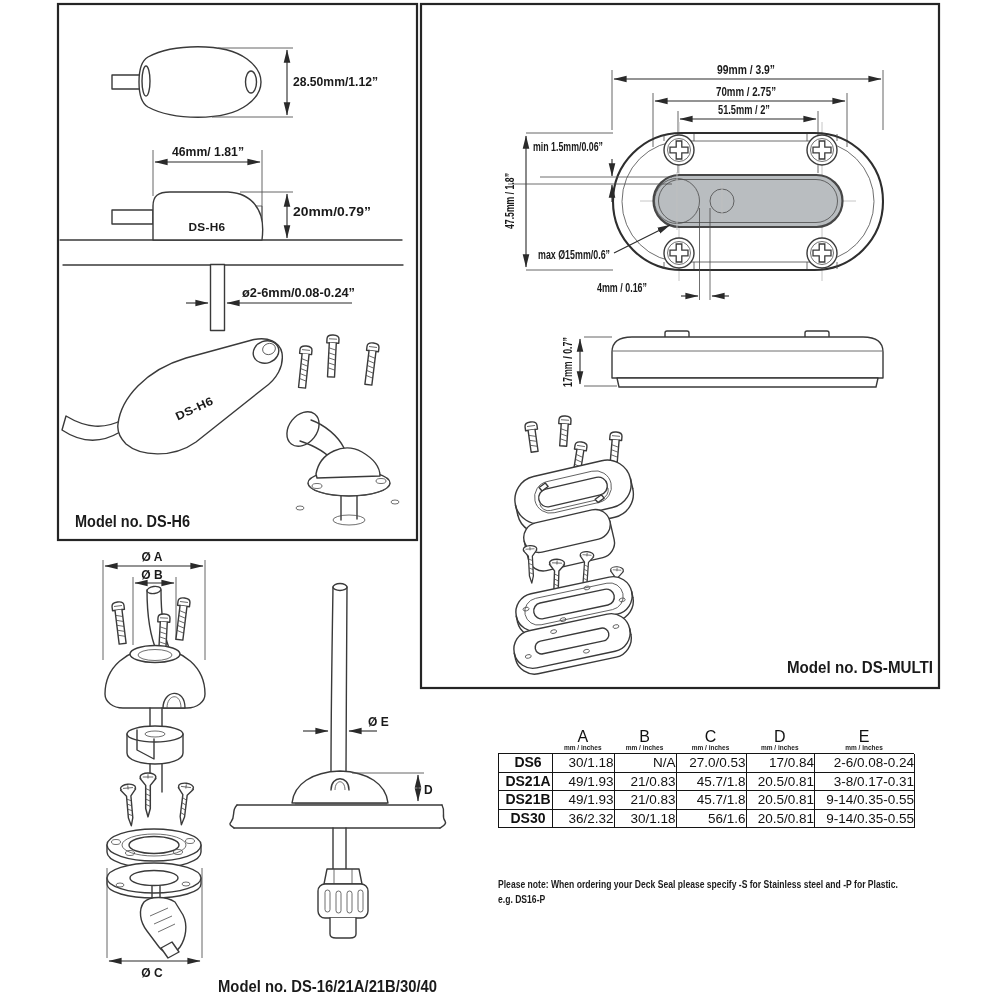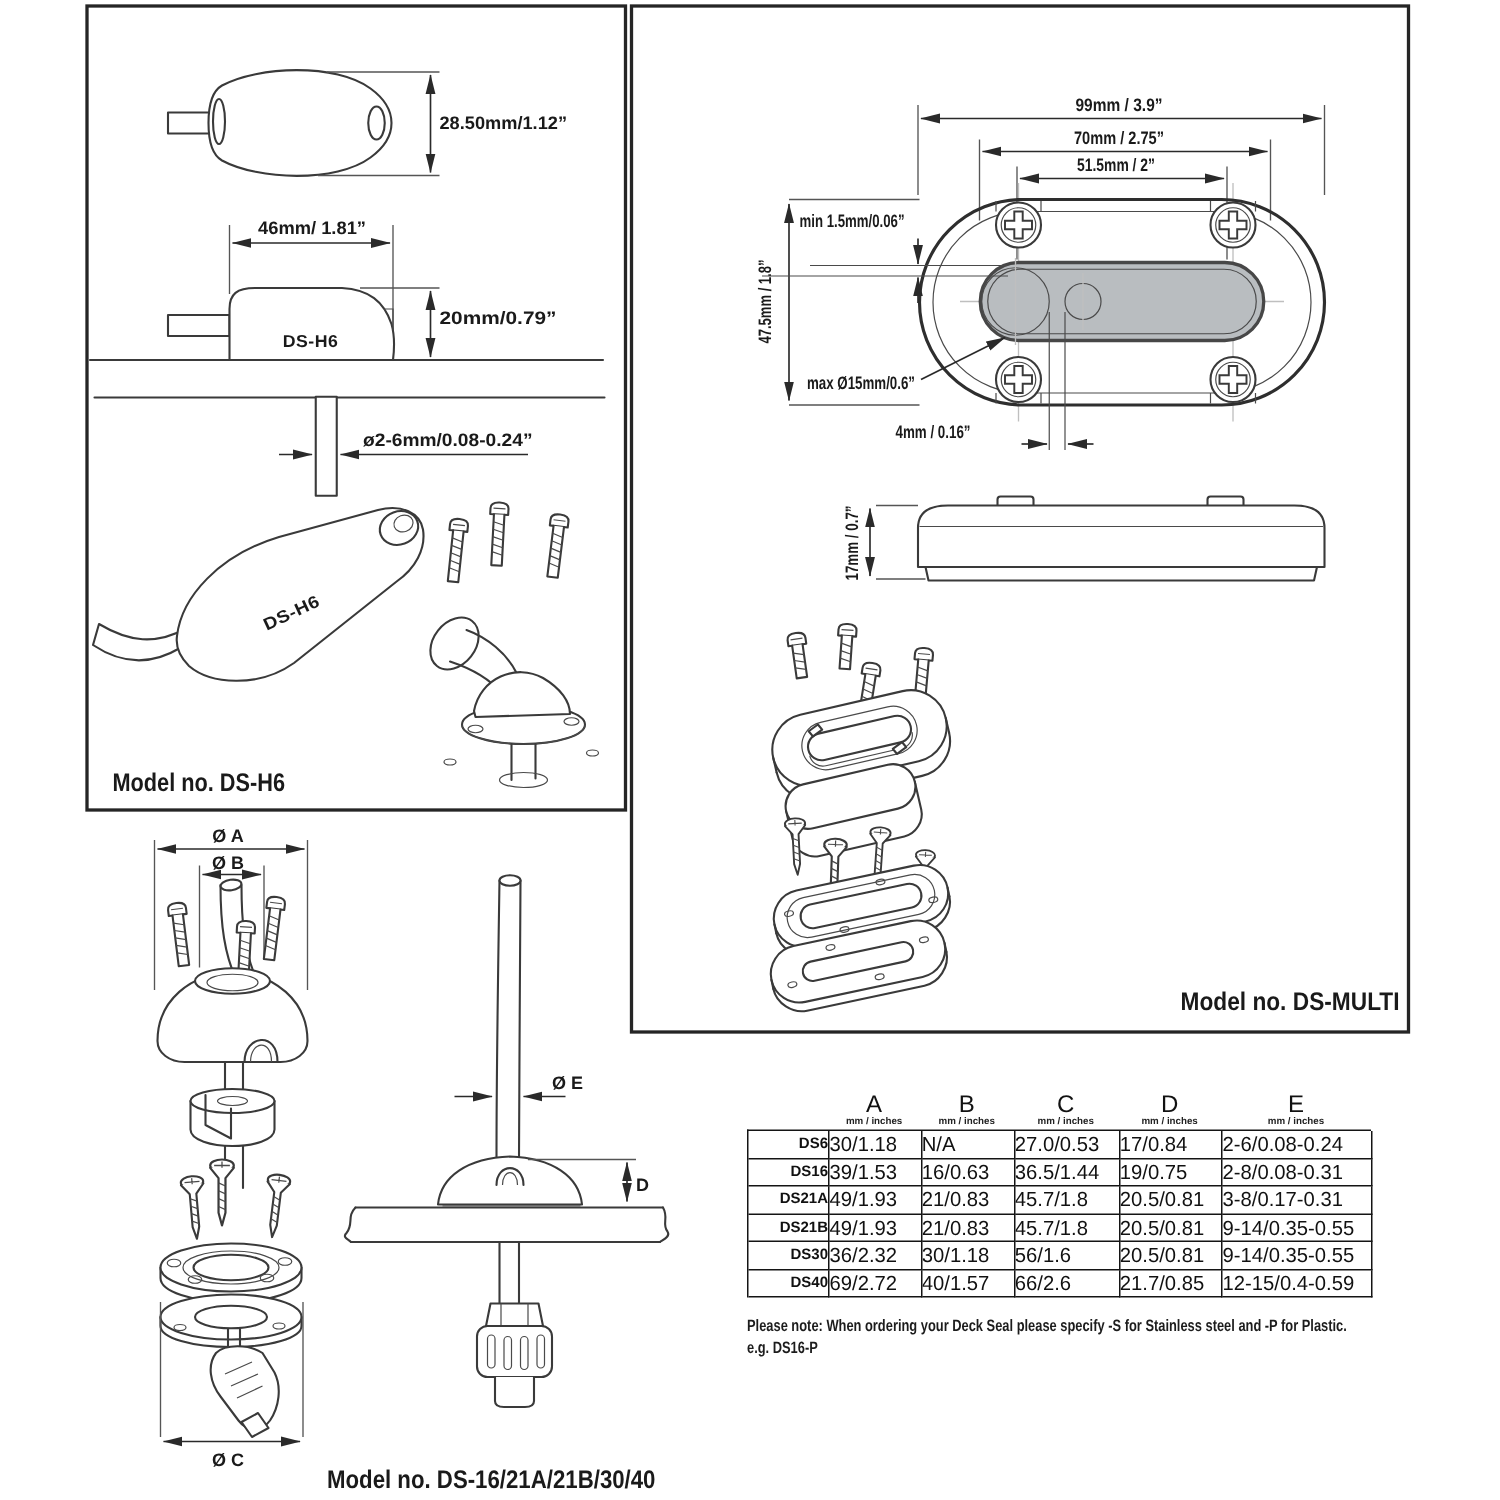--- a/index.html
+++ b/index.html
@@ -22,23 +22,23 @@
   .cap {font-size:17px;font-weight:bold;}
   .dev {font-size:11.5px;font-weight:bold;letter-spacing:.3px;}
   
   .dtable{position:absolute;left:498px;top:729px;width:416px;}
   .hrow,.brow{display:grid;grid-template-columns:54px 61.5px 62px 70px 68.5px 100px;}
   .hcell{text-align:center;height:24px;}
   .hletter{font-size:16px;line-height:15px;color:#111;}
   .hunit{font-size:6.5px;line-height:7px;color:#222;font-weight:bold;}
   .tbody{border-top:1.8px solid #141414;border-left:1.8px solid #141414;}
   .cell{border-right:1.8px solid #141414;border-bottom:1.8px solid #141414;
-        height:17.5px;line-height:17.5px;font-size:13.5px;text-align:left;color:#111;
+        height:17.5px;line-height:17.5px;font-size:13.5px;text-align:right;color:#111;
         white-space:nowrap;overflow:hidden;}
-  .mcell{font-weight:bold;text-align:right;padding-left:5px;font-size:10px;}
+  .mcell{font-weight:bold;text-align:center;padding-left:5px;font-size:14px;}
   .note{position:absolute;left:498px;top:877px;width:560px;color:#1c1c1c;}
   .note div{font-size:11px;font-weight:bold;white-space:nowrap;
             transform:scaleX(0.78);transform-origin:0 0;line-height:15px;}
 </style>
 </head>
 <body>
 
 <div class="page">
 <svg width="1000" height="1000" viewBox="0 0 1000 1000">
   <defs>
@@ -381,28 +381,20 @@
   <div class="tbody">
     <div class="brow">
       <div class="cell mcell">DS6</div>
       <div class="cell">30/1.18</div>
       <div class="cell">N/A</div>
       <div class="cell">27.0/0.53</div>
       <div class="cell">17/0.84</div>
       <div class="cell">2-6/0.08-0.24</div>
     </div>
     <div class="brow">
-      <div class="cell mcell">DS16</div>
-      <div class="cell">39/1.53</div>
-      <div class="cell">16/0.63</div>
-      <div class="cell">36.5/1.44</div>
-      <div class="cell">19/0.75</div>
-      <div class="cell">2-8/0.08-0.31</div>
-    </div>
-    <div class="brow">
       <div class="cell mcell">DS21A</div>
       <div class="cell">49/1.93</div>
       <div class="cell">21/0.83</div>
       <div class="cell">45.7/1.8</div>
       <div class="cell">20.5/0.81</div>
       <div class="cell">3-8/0.17-0.31</div>
     </div>
     <div class="brow">
       <div class="cell mcell">DS21B</div>
       <div class="cell">49/1.93</div>
@@ -412,28 +404,20 @@
       <div class="cell">9-14/0.35-0.55</div>
     </div>
     <div class="brow">
       <div class="cell mcell">DS30</div>
       <div class="cell">36/2.32</div>
       <div class="cell">30/1.18</div>
       <div class="cell">56/1.6</div>
       <div class="cell">20.5/0.81</div>
       <div class="cell">9-14/0.35-0.55</div>
     </div>
-    <div class="brow">
-      <div class="cell mcell">DS40</div>
-      <div class="cell">69/2.72</div>
-      <div class="cell">40/1.57</div>
-      <div class="cell">66/2.6</div>
-      <div class="cell">21.7/0.85</div>
-      <div class="cell">12-15/0.4-0.59</div>
-    </div>
   </div>
 </div>
 
 <div class="note">
   <div>Please note: When ordering your Deck Seal please specify -S for Stainless steel and -P for Plastic.</div>
   <div>e.g. DS16-P</div>
 </div>
 </div>
 
 </body></html>

